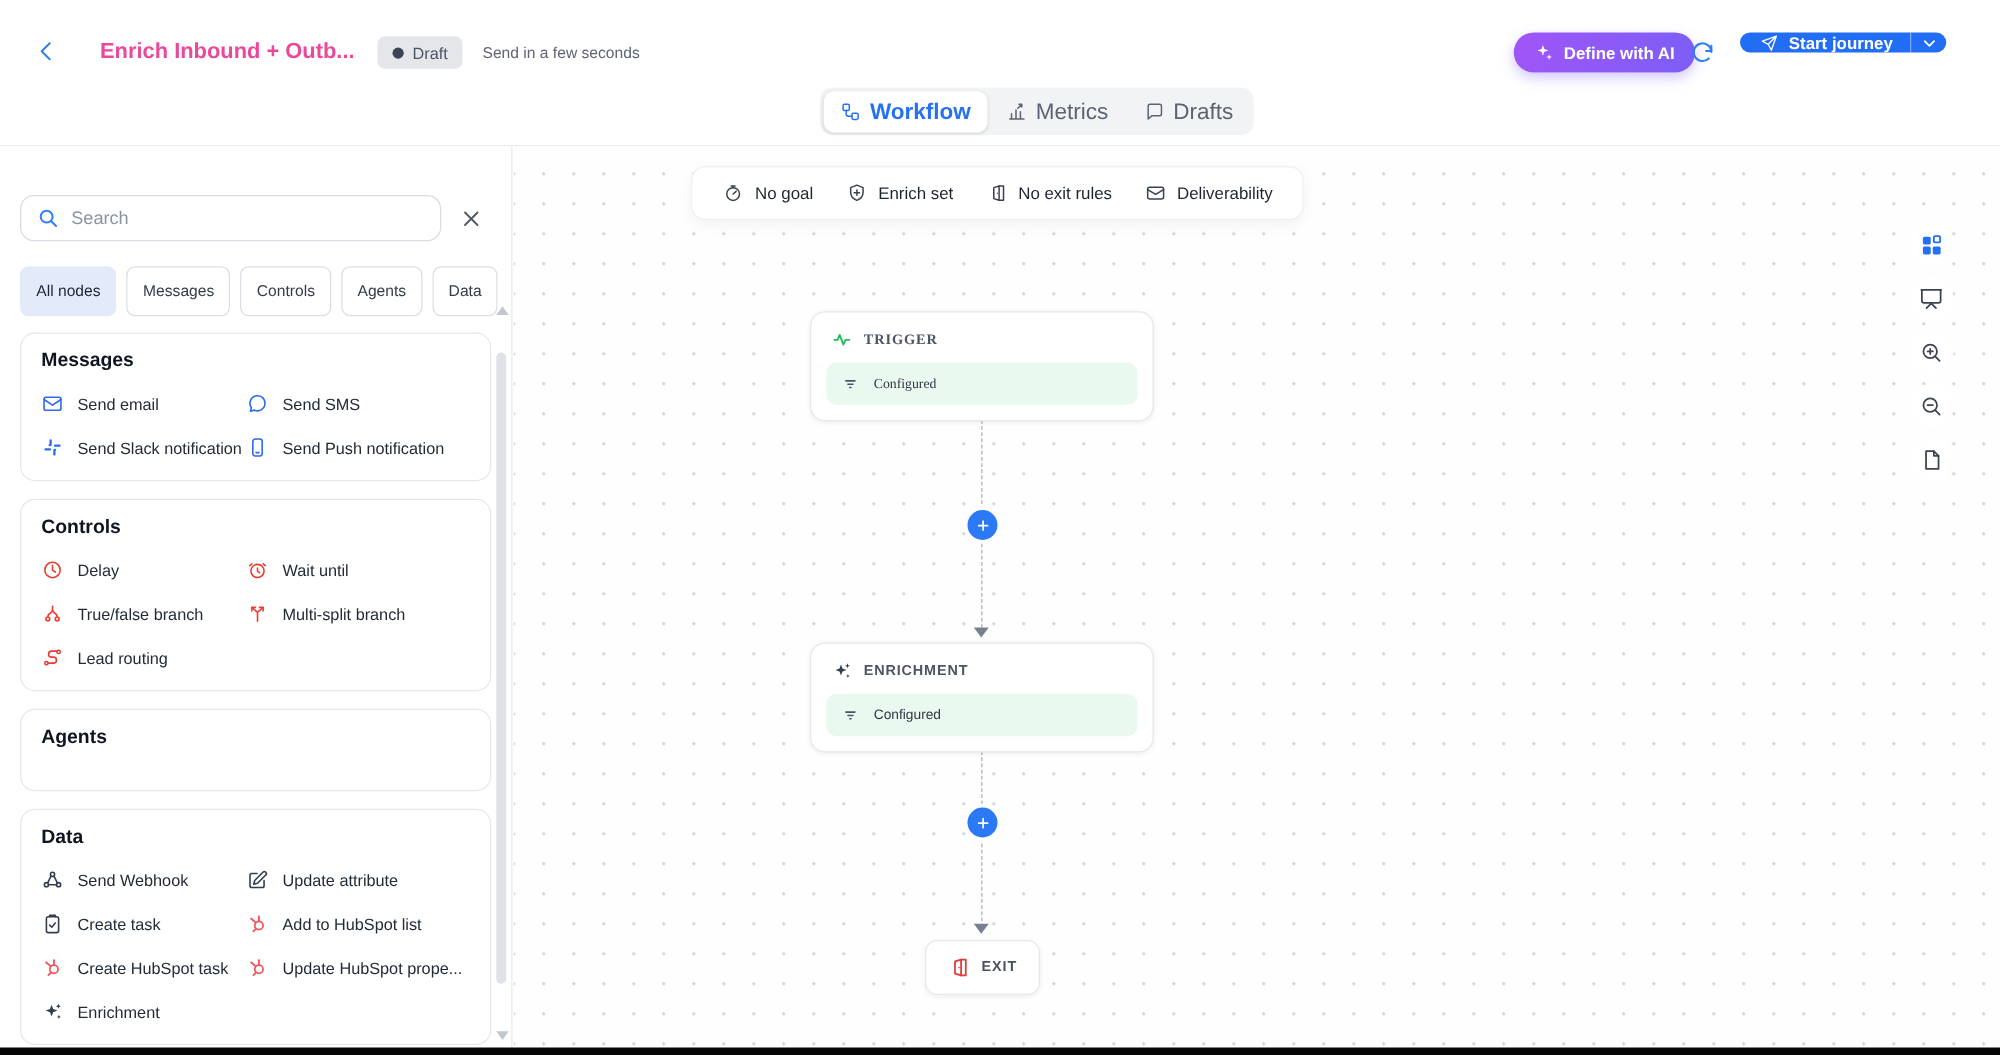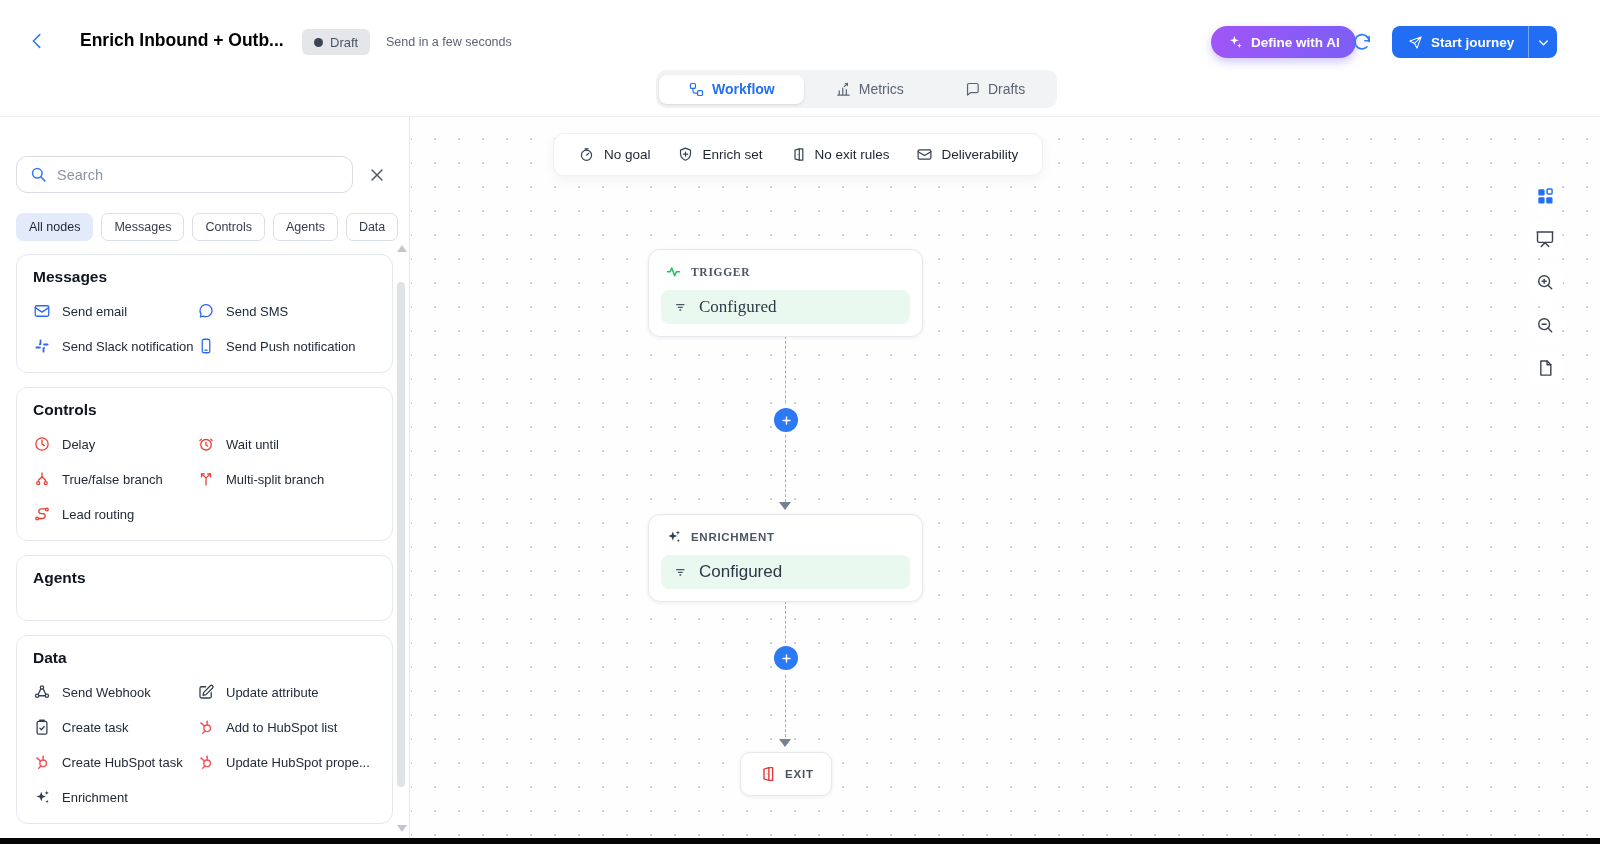--- a/index.html
+++ b/index.html
@@ -4,57 +4,57 @@
 <style>
   * { margin:0; padding:0; box-sizing:border-box; }
   html,body { width:1600px; height:844px; overflow:hidden; background:#fff;
     font-family:"Liberation Sans", sans-serif; color:#1f2733; }
 
   
   .header { position:absolute; left:0; top:0; width:1600px; height:117px; background:#fff;
     border-bottom:1px solid #ecedf1; z-index:5; }
   .back-btn { position:absolute; left:24px; top:28px; width:26px; height:26px; color:#2e7cf6;
     cursor:pointer; display:flex; align-items:center; justify-content:center; }
-  .page-title { position:absolute; left:80px; top:30px; font-size:17.5px; font-weight:700; color:#000000; }
+  .page-title { position:absolute; left:80px; top:30px; font-size:17.5px; font-weight:700; color:#ec4899; }
   .draft-badge { position:absolute; left:302px; top:29px; height:26px; background:#e4e6ea; border-radius:6px;
     display:flex; align-items:center; gap:7px; padding:0 12px; font-size:13px; color:#4b5563; }
   .draft-dot { width:9px; height:9px; border-radius:50%; background:#3c4453; }
   .saved-text { position:absolute; left:386px; top:35px; font-size:12.5px; color:#5d6575; }
 
   .ai-btn { position:absolute; left:1211px; top:26px; height:32px; padding:0 16px; border-radius:16px;
     background:linear-gradient(95deg,#a055f7 0%,#7c5ef6 100%); color:#fff; font-size:13.5px; font-weight:600;
     display:flex; align-items:center; gap:8px; cursor:pointer; box-shadow:0 4px 10px rgba(124,94,246,.35); }
   .refresh-btn { position:absolute; left:1352px; top:32px; width:20px; height:20px; color:#2e7cf6; cursor:pointer; }
-  .start-btn { position:absolute; left:1392px; top:26px; height:32px; border-radius:8px; background:#216ef4;
+  .start-btn { position:absolute; left:1392px; top:26px; height:16px; border-radius:8px; background:#216ef4;
     color:#fff; display:flex; align-items:stretch; cursor:pointer; overflow:hidden; }
   .start-main { display:flex; align-items:center; gap:8px; padding:0 14px 0 16px; font-size:13.5px; font-weight:600; }
   .start-divider { width:1px; background:rgba(255,255,255,.4); margin:0; }
   .start-caret { display:flex; align-items:center; justify-content:center; width:28px; }
 
   .tabs-bar { position:absolute; left:656px; top:70px; height:38px; background:#f2f3f5; border-radius:10px;
     display:flex; align-items:center; padding:3px; gap:2px; }
-  .tab { display:flex; align-items:center; gap:7px; padding:6px 29px; font-size:14px; color:#5b6472;
+  .tab { display:flex; align-items:center; gap:7px; padding:6px 13px; font-size:18px; color:#5b6472;
     border-radius:8px; cursor:pointer; white-space:nowrap; }
   .tab.active { background:#fff; color:#2570f4; font-weight:600; box-shadow:0 1px 3px rgba(16,24,40,.12); }
   .tab .ticon { width:17px; height:17px; display:inline-flex; }
 
   
   .sidebar { position:absolute; left:0; top:117px; width:410px; height:721px; background:#fff;
     border-right:1px solid #e7e9ee; padding:16px 16px 0 16px; z-index:4; overflow:hidden; }
   .search-row { display:flex; align-items:center; gap:14px;margin-top:23px; }
   .search-box { flex:1; height:37px; border:1px solid #d9dde3; border-radius:11px; display:flex;
     align-items:center; padding:0 12px; gap:9px; background:#fff; }
   .search-box input { border:none; outline:none; font-size:14.5px; color:#1f2733; width:100%;
     font-family:"Liberation Sans",sans-serif; background:transparent; }
   .search-box input::placeholder { color:#8b94a3; }
   .search-icon-wrap { width:19px; height:19px; color:#2e7cf6; flex:none; }
   .panel-close { width:20px; height:20px; color:#4b5563; cursor:pointer; flex:none; margin-right:6px; }
 
   .chips-row { display:flex; gap:8px; margin-top:20px; }
-  .chip { height:28px; padding:0 12px; display:flex; align-items:center; font-size:12.5px; color:#333c49;
+  .chip { height:40px; padding:0 12px; display:flex; align-items:center; font-size:12.5px; color:#333c49;
     background:#fff; border:1px solid #dbdfe5; border-radius:7px; cursor:pointer; white-space:nowrap; }
   .chip.active { background:#e3ebfb; border-color:#e3ebfb; color:#1d2635; }
 
   .sections { margin-top:13px; }
   .section-card { border:1px solid #e4e7ec; border-radius:12px; padding:13px 16px 17px 16px; margin-bottom:14px; background:#fff; }
   .section-title { font-size:15.5px; font-weight:700; color:#0f1520; margin-bottom:16px; }
   .item-grid { display:grid; grid-template-columns: 164px 1fr; row-gap:17px; column-gap:0; }
   .node-item { display:flex; align-items:center; gap:11px; font-size:13px; color:#222b38; cursor:grab; }
   .node-item .nicon { width:18px; height:18px; flex:none; display:inline-flex; }
   .ic-blue { color:#2d68f0; } .ic-red { color:#ee3b2f; } .ic-hubspot { color:#f2545b; } .ic-dark { color:#333e4e; }
@@ -85,21 +85,21 @@
     box-shadow:0 0 0 3px #fefefe; z-index:2; }
   .plus-btn svg { width:13px; height:13px; }
 
   .flow-node { position:absolute; left:237px; width:275px; background:#fff; border:1px solid #e5e8ec;
     border-radius:12px; box-shadow:0 1px 4px rgba(16,24,40,.07); cursor:pointer; z-index:2; }
   .node-head { display:flex; align-items:center; gap:9px; padding:13px 16px 9px 16px; }
   .node-type { font-size:11.5px; font-weight:700; letter-spacing:.7px; color:#4b5563; }
   .node-head .hicon { width:17px; height:17px; display:inline-flex; }
   .ic-green { color:#1fbf5f; }
   .config-pill { margin:1px 12px 12px 12px; height:34px; background:#e9f9ef; border-radius:8px;
-    display:flex; align-items:center; gap:10px; padding:0 12px; font-size:17px; color:#2e3745; }
+    display:flex; align-items:center; gap:10px; padding:0 12px; font-size:11px; color:#2e3745; }
   .config-pill .ficon { width:16px; height:16px; color:#4b5563; display:inline-flex; }
 
   .exit-node { position:absolute; left:329px; top:635px; width:92px; height:44px; background:#fff;
     border:1px solid #e5e8ec; border-radius:10px; box-shadow:0 1px 4px rgba(16,24,40,.07);
     display:flex; align-items:center; justify-content:center; gap:9px; cursor:pointer; z-index:2; }
   .exit-node .eicon { width:18px; height:18px; color:#e23b3b; display:inline-flex; }
   .exit-label { font-size:11.5px; font-weight:600; letter-spacing:.8px; color:#4a5260; }
 
   .canvas-tools { position:absolute; left:1116px; top:61px; width:36px; }
   .tool-btn { width:36px; height:36px; border-radius:50%; background:rgba(255,255,255,.92); display:flex;

